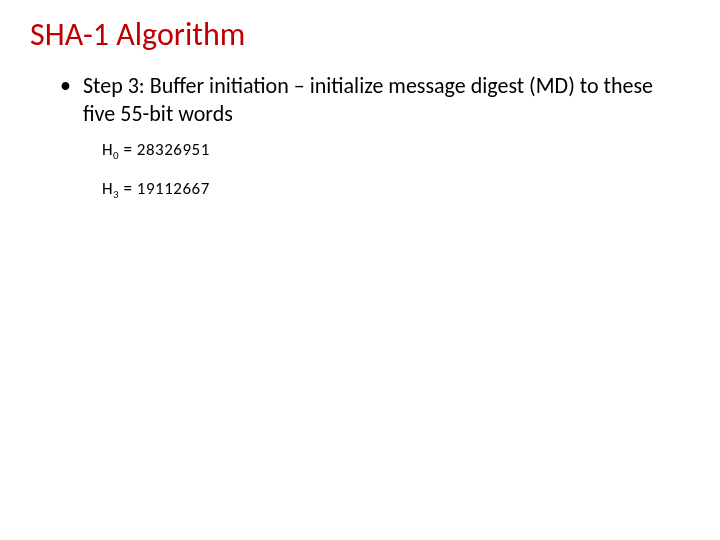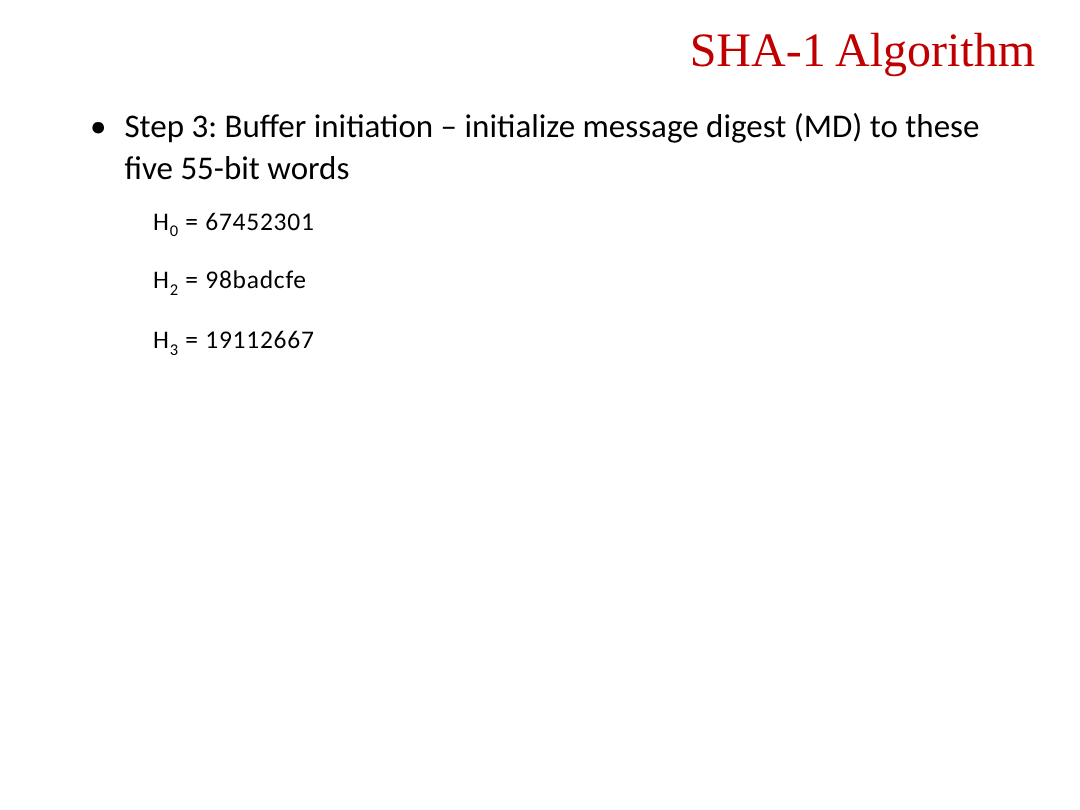--- a/index.html
+++ b/index.html
@@ -10,24 +10,23 @@
     font-family: Calibri, Arial, sans-serif;
     color: #000000;
     overflow: hidden;
   }
   .slide {
     padding: 15px 30px;
   }
   .title {
     font-size: 32px;
     color: #c00000;
-    text-align: right;
+    text-align: left;
     font-weight: normal;
     margin-bottom: 18px;
-    font-family: Liberation Serif, serif;
   }
   .bullet-row {
     display: flex;
     font-size: 22px;
     margin-left: 30px;
     margin-bottom: 12px;
   }
   .bullet-marker {
     margin-right: 12px;
   }
@@ -54,22 +53,19 @@
 <div class="slide">
   <h1 class="title">SHA-1 Algorithm</h1>
 
   <div class="bullet-row">
     <span class="bullet-marker">•</span>
     <span class="bullet-text">Step 3: Buffer initiation – initialize message digest (MD) to these five 55-bit words</span>
   </div>
 
   <div class="values">
     <div class="value-row">
-      <span>H</span><sub>0</sub><span> = 67452301</span>
-    </div>
-    <div class="value-row">
-      <span>H</span><sub>2</sub><span> = 98badcfe</span>
+      <span>H</span><sub>0</sub><span> = 28326951</span>
     </div>
     <div class="value-row">
       <span>H</span><sub>3</sub><span> = 19112667</span>
     </div>
   </div>
 </div>
 
 </body></html>

